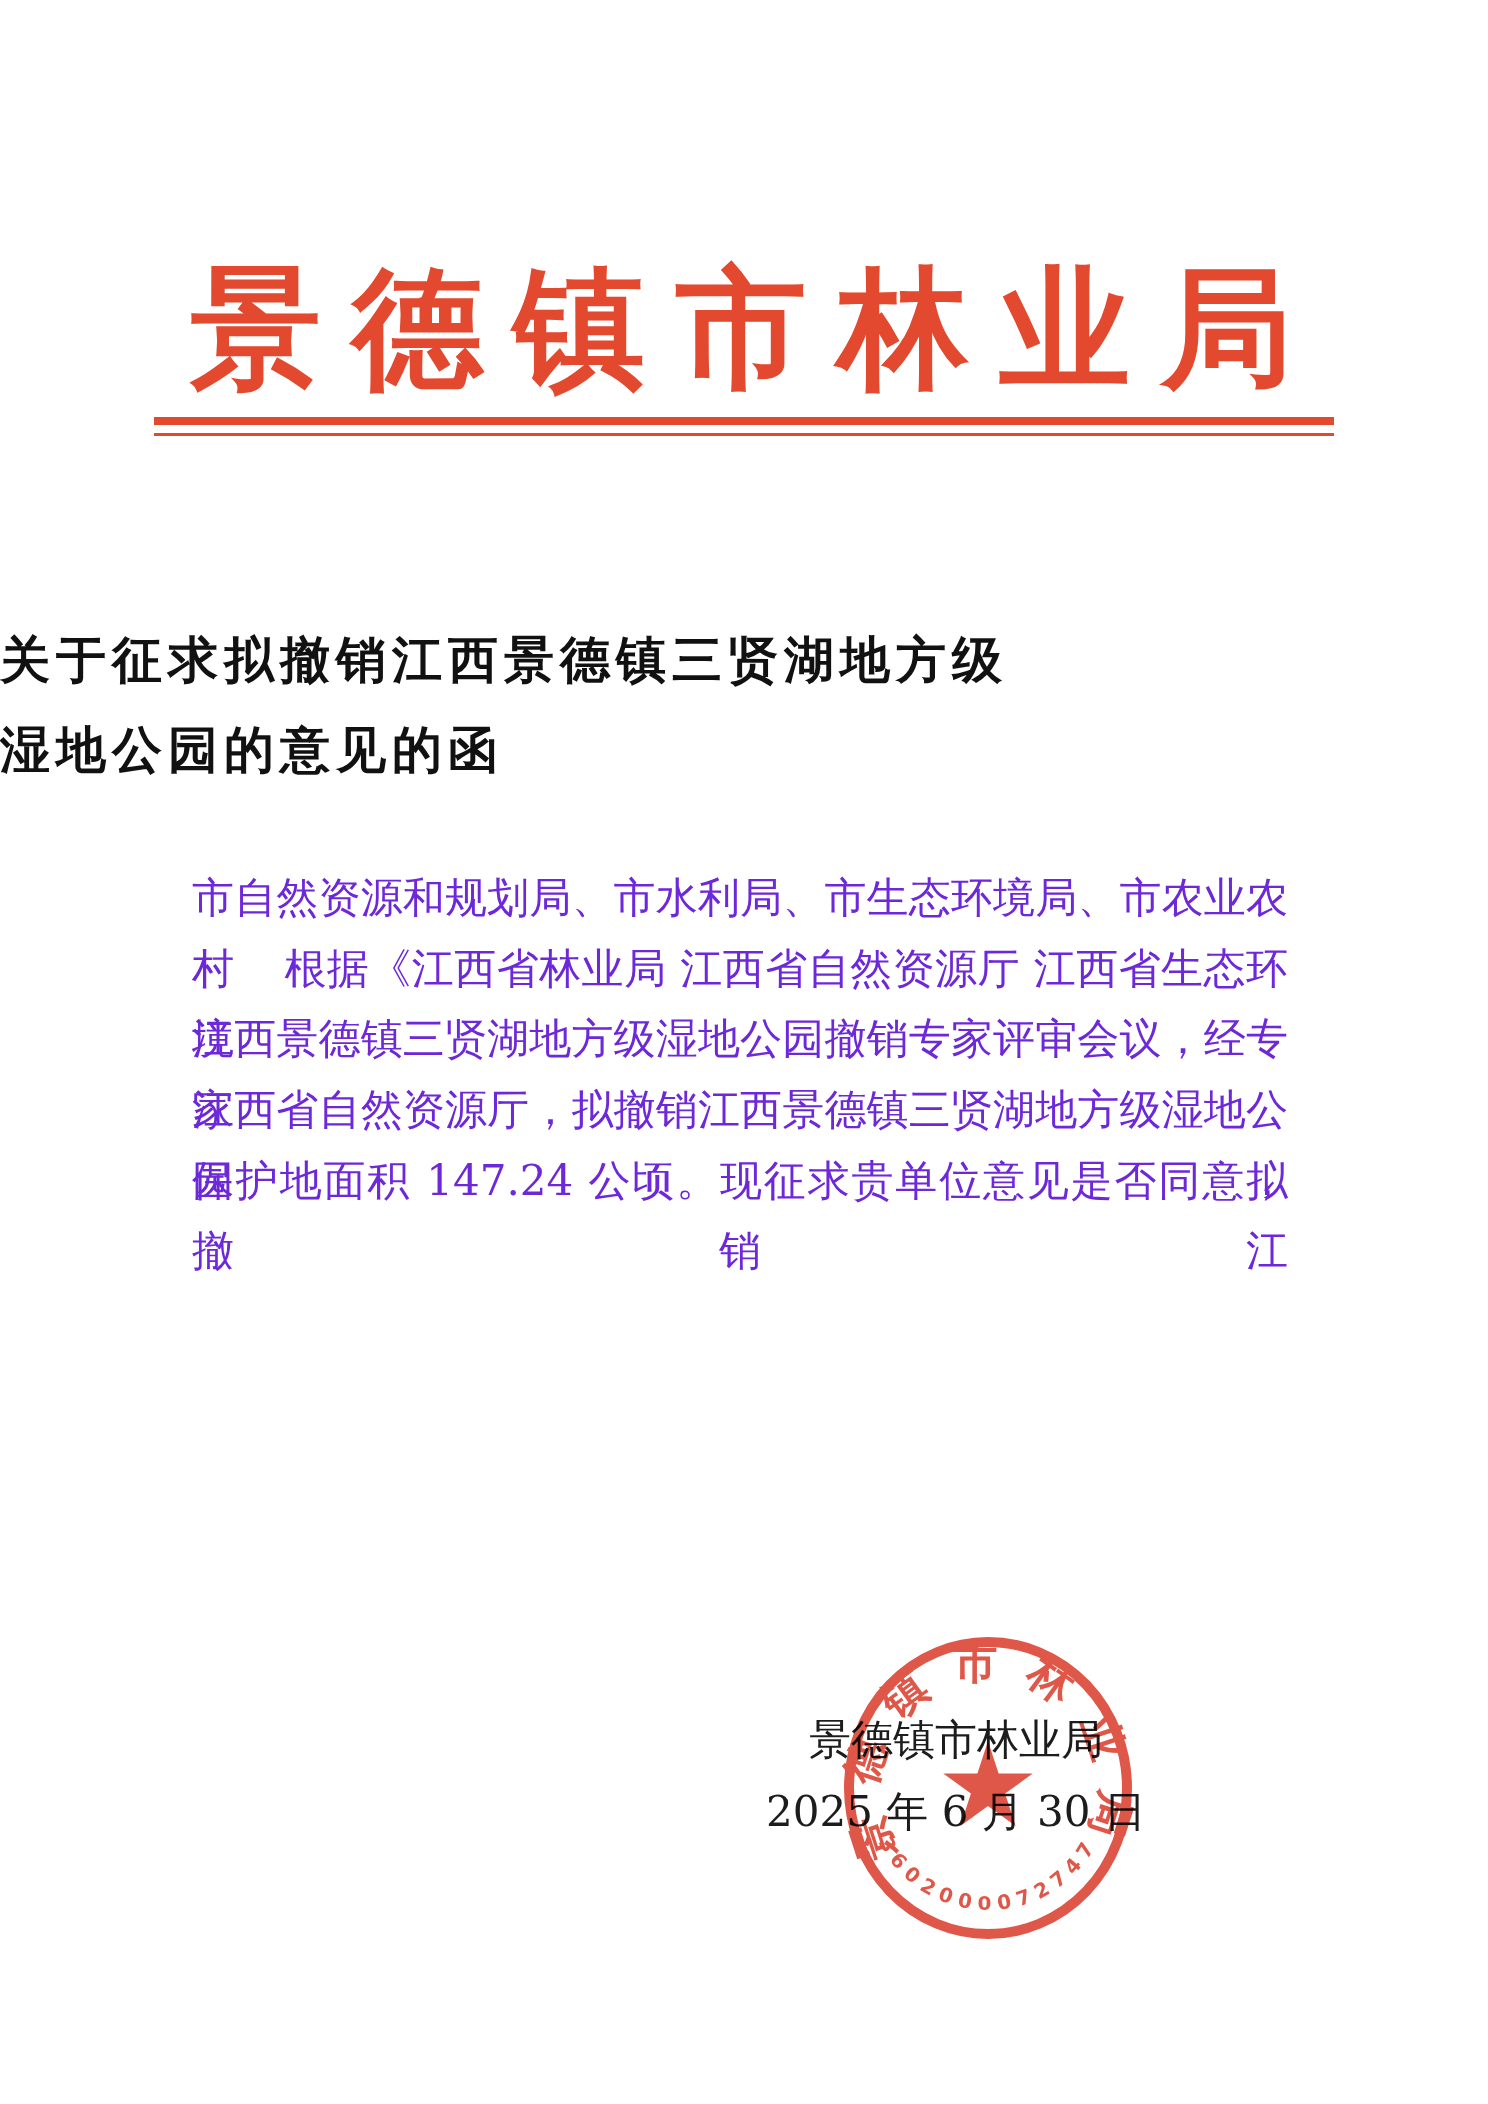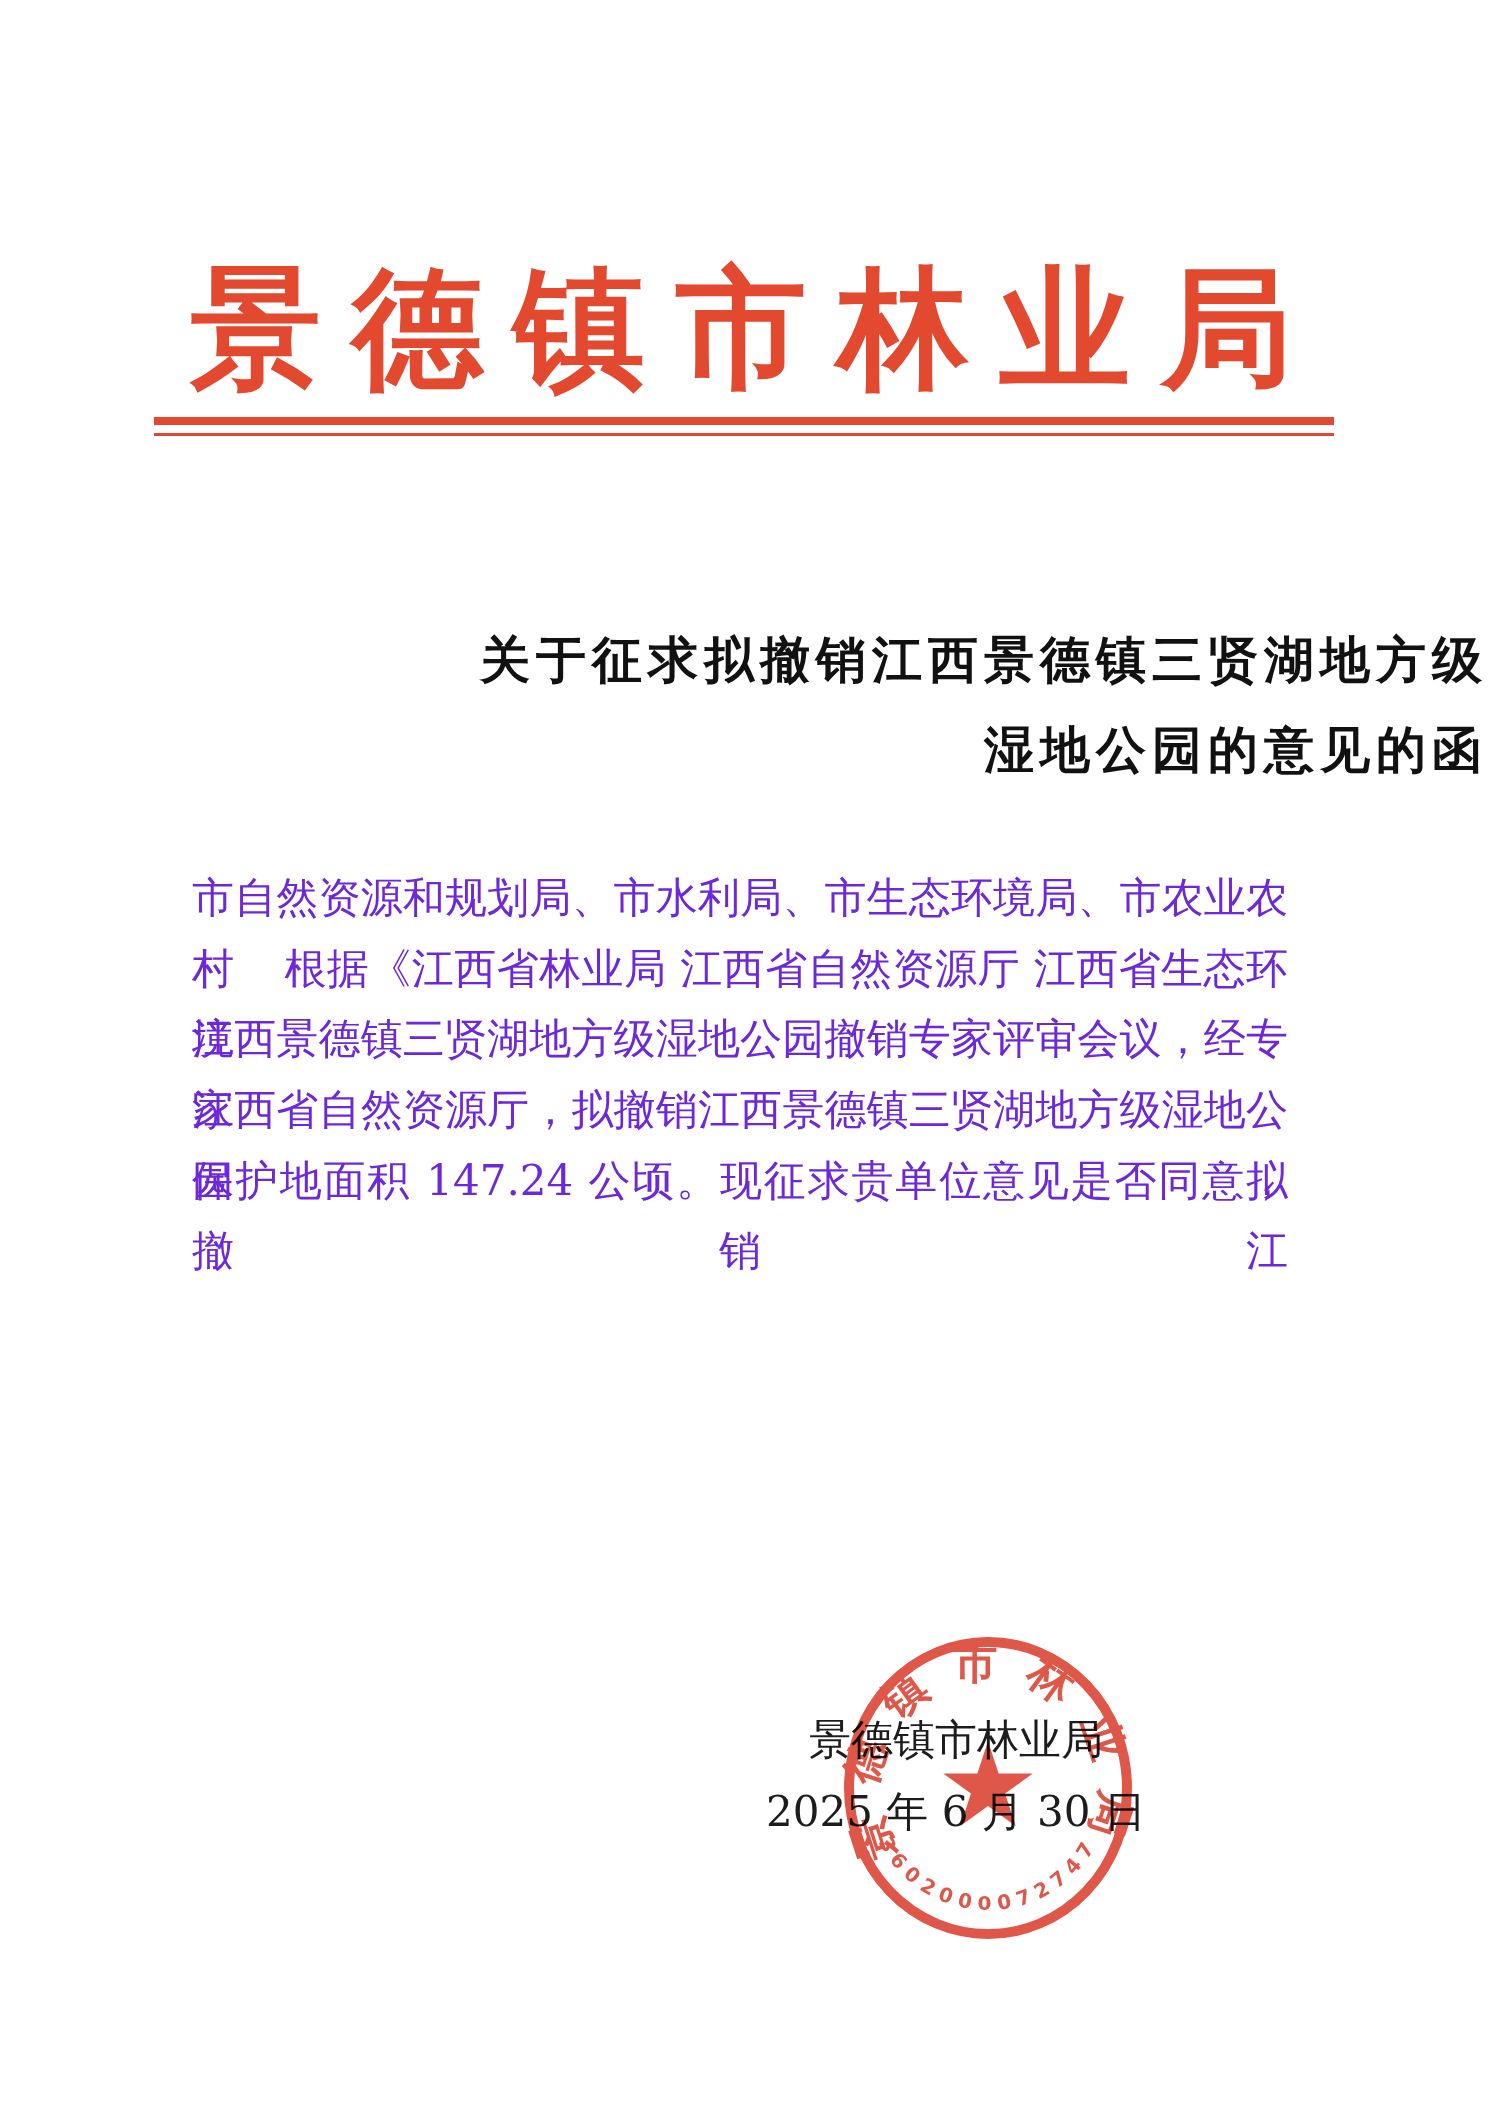--- a/index.html
+++ b/index.html
@@ -26,21 +26,21 @@
     position:absolute; top:417px; left:154px; width:1180px; height:8px;
     background:#e2492f;
   }
   .rule-thin{
     position:absolute; top:433px; left:154px; width:1180px; height:3px;
     background:#e2492f;
   }
   
   .doc-title{
     position:absolute; top:615px; left:0; width:1488px;
-    text-align:right;
+    text-align:left;
     font-size:50px; line-height:90px; font-weight:bold;
     letter-spacing:6px;
     color:#111111;
   }
   
   .body-text{
     position:absolute; top:863px; left:192px; width:1096px;
     font-size:42px; color:#6d28d9;
   }
   .bline{

